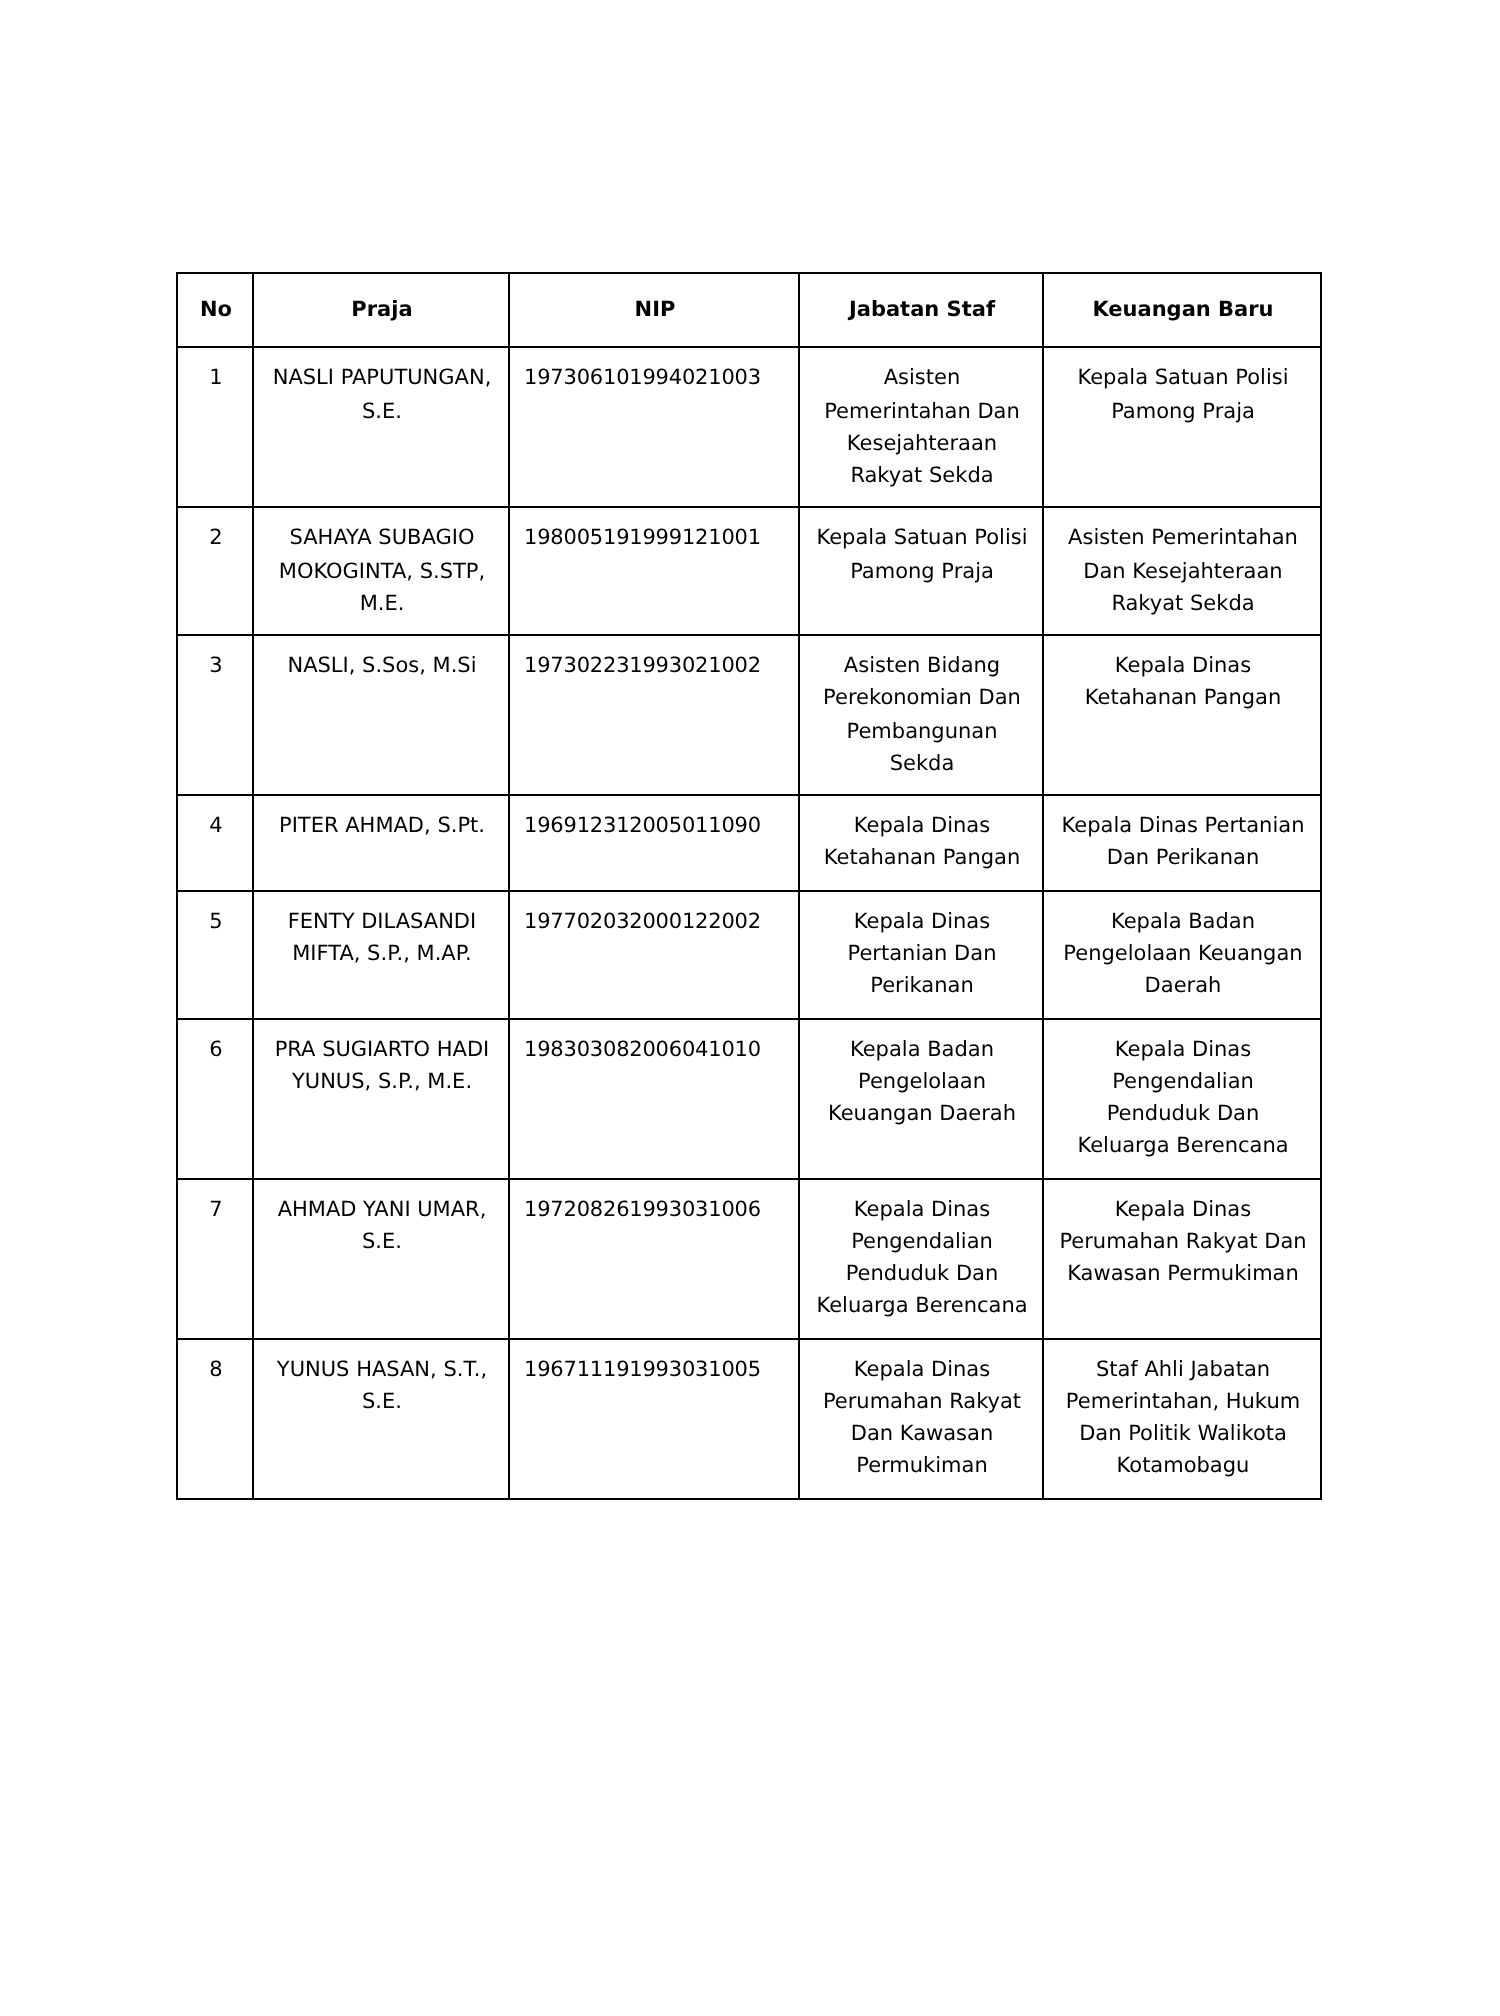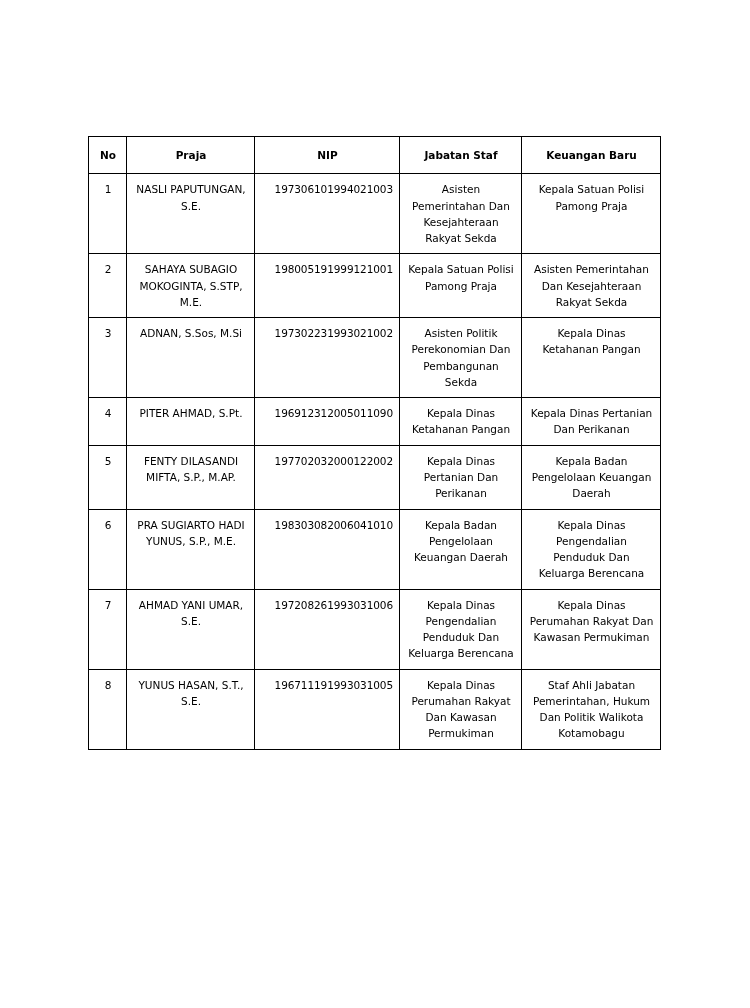--- a/index.html
+++ b/index.html
@@ -43,21 +43,21 @@
   col.c-no    { width: 38px; }
   col.c-nama  { width: 128px; }
   col.c-nip   { width: 145px; }
   col.c-lama  { width: 122px; }
   col.c-baru  { width: 139px; }
 
   td.cell-no {
     text-align: center;
   }
   td.cell-nip {
-    text-align: right;
+    text-align: left;
     white-space: nowrap;
     letter-spacing: -0.1px;
   }
   td.cell-nama,
   td.cell-lama,
   td.cell-baru {
     text-align: center;
   }
 </style>
 </head>
@@ -91,23 +91,23 @@
       </tr>
       <tr>
         <td class="cell-no">2</td>
         <td class="cell-nama">SAHAYA SUBAGIO MOKOGINTA, S.STP, M.E.</td>
         <td class="cell-nip">198005191999121001</td>
         <td class="cell-lama">Kepala Satuan Polisi Pamong Praja</td>
         <td class="cell-baru">Asisten Pemerintahan Dan Kesejahteraan Rakyat Sekda</td>
       </tr>
       <tr>
         <td class="cell-no">3</td>
-        <td class="cell-nama">ADNAN, S.Sos, M.Si</td>
+        <td class="cell-nama">NASLI, S.Sos, M.Si</td>
         <td class="cell-nip">197302231993021002</td>
-        <td class="cell-lama">Asisten Politik Perekonomian Dan Pembangunan Sekda</td>
+        <td class="cell-lama">Asisten Bidang Perekonomian Dan Pembangunan Sekda</td>
         <td class="cell-baru">Kepala Dinas Ketahanan Pangan</td>
       </tr>
       <tr>
         <td class="cell-no">4</td>
         <td class="cell-nama">PITER AHMAD, S.Pt.</td>
         <td class="cell-nip">196912312005011090</td>
         <td class="cell-lama">Kepala Dinas Ketahanan Pangan</td>
         <td class="cell-baru">Kepala Dinas Pertanian Dan Perikanan</td>
       </tr>
       <tr>

